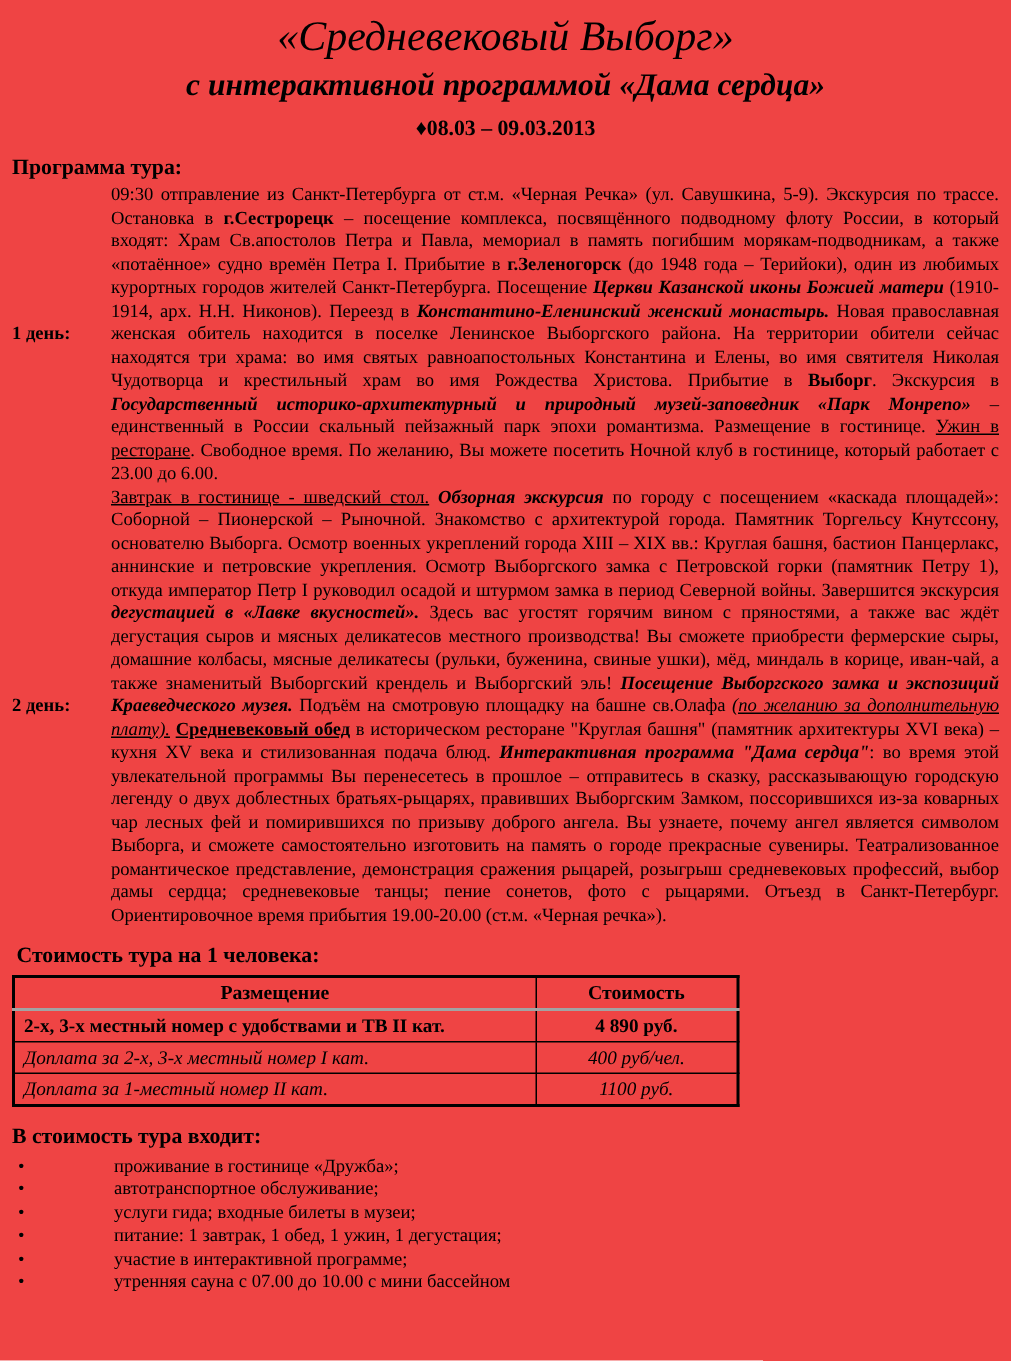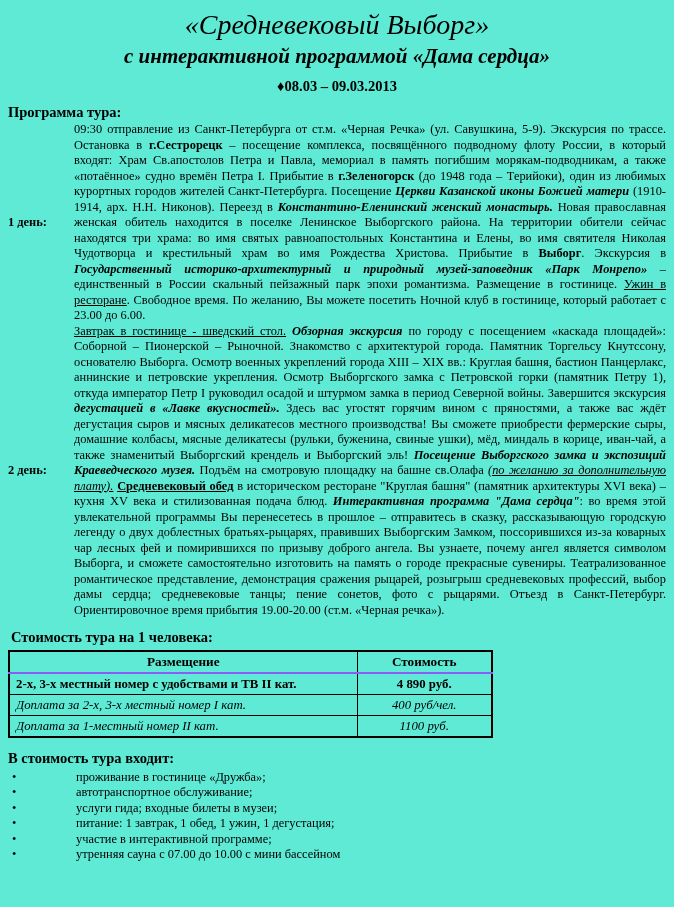--- a/index.html
+++ b/index.html
@@ -1,19 +1,19 @@
 <!DOCTYPE html>
 <html><head>
 <meta charset="utf-8">
 <style>
   html, body { margin: 0; padding: 0; background: #ffffff; }
   .page {
     width: 674px; height: 907px; box-sizing: border-box;
     margin: 0; padding: 6px 8px 0 8px;
-    background: #5eead4; color: #000000;
+    background: #ef4444; color: #000000;
     font-family: "Liberation Serif", "DejaVu Serif", serif;
     overflow: hidden;
   }
   .doc-title {
     margin: 2px 0 0 0; text-align: center;
     font-style: italic; font-weight: normal;
     font-size: 28px; line-height: 34px;
   }
   .doc-subtitle {
     margin: 1px 0 0 0; text-align: center;
@@ -40,21 +40,21 @@
   .price-heading { margin-top: 11px; padding-left: 3px; }
   table.price-table {
     border-collapse: collapse; margin-top: 4px; margin-left: 0;
     width: 483px; font-size: 12.8px; table-layout: fixed;
     border: 2px solid #000000;
   }
   .price-table th, .price-table td {
     border: 1px solid #000000; padding: 0 6px; height: 20px;
     overflow: hidden; white-space: nowrap;
   }
-  .price-table th { font-weight: bold; text-align: center; font-size: 13.2px; border-bottom: 2px solid #8b5cf6; }
+  .price-table th { font-weight: bold; text-align: center; font-size: 13.2px; border-bottom: 2px solid #a3a3a3; }
   .price-table .col-name { width: 348px; }
   .price-table .col-price { width: 135px; }
   .price-table td.cell-price { text-align: center; }
   .price-table tr.row-bold td { font-weight: bold; }
   .price-table tr.row-italic td { font-style: italic; }
   .includes-heading { margin-top: 12px; }
   .inc-list { margin-top: 3px; }
   .inc-item { display: flex; font-size: 12.4px; line-height: 15.4px; }
   .inc-bullet { flex: 0 0 52px; width: 52px; padding-left: 4px; box-sizing: border-box; }
   .inc-text { flex: 1; margin-left: 16px; }

